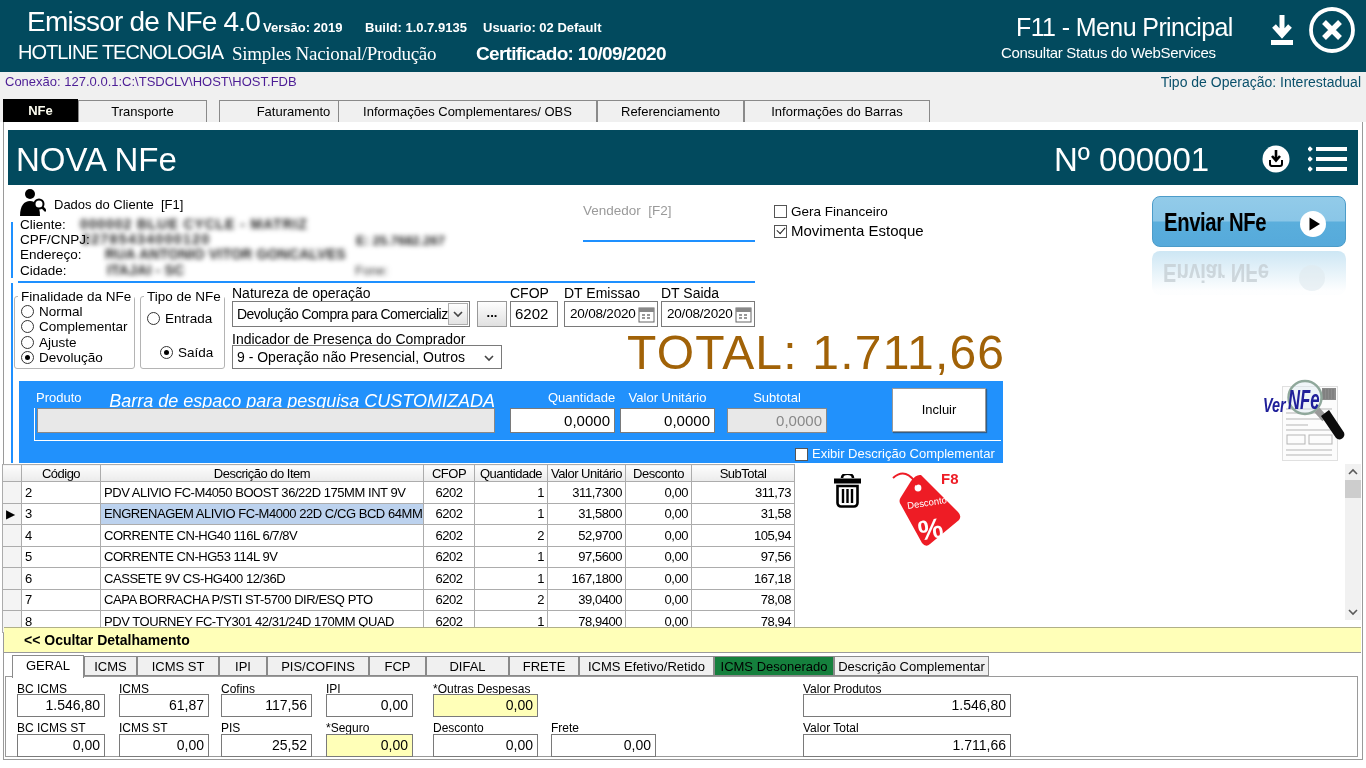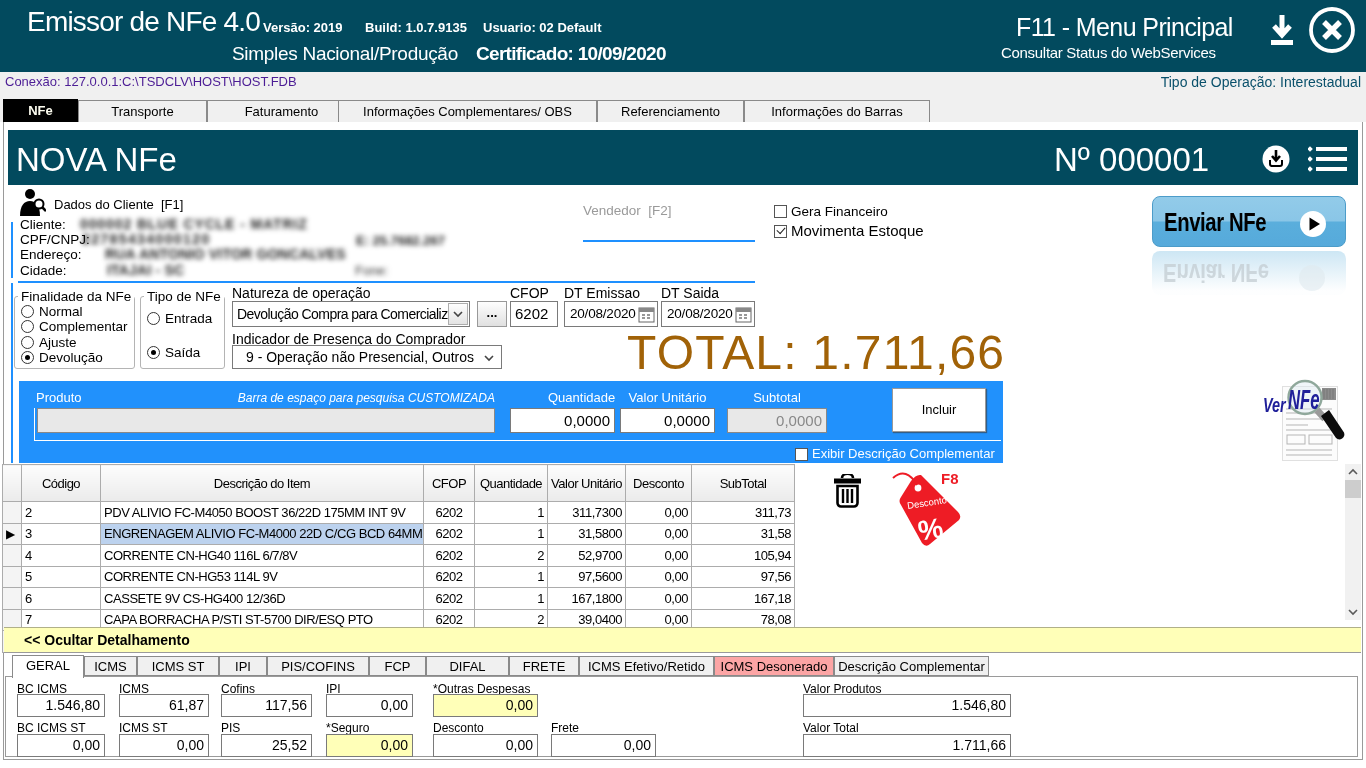--- a/index.html
+++ b/index.html
@@ -18,54 +18,55 @@
 .num { text-align:right; padding-right:4px; }
 fieldset.gb { position:absolute; border:1px solid #b4b4b4; border-radius:3px; }
 fieldset.gb legend { font-size:13.5px; padding:0 3px; margin-left:3px; white-space:nowrap; }
 .radio { display:inline-block; width:13px; height:13px; border:1px solid #333; border-radius:50%; background:#fff; vertical-align:-2px; margin-right:5px; position:relative; }
 .radio.sel::after { content:""; position:absolute; left:3px; top:3px; width:5px; height:5px; background:#000; border-radius:50%; }
 .cb { display:inline-block; width:13px; height:13px; border:1px solid #555; background:#fff; vertical-align:-2px; margin-right:4px; position:relative; }
 .cb.ck::after { content:""; position:absolute; left:2px; top:1px; width:7px; height:4px; border-left:1.6px solid #222; border-bottom:1.6px solid #222; transform:rotate(-48deg); }
 .grid { position:absolute; left:2px; top:464px; font-size:13px; }
 .grid table { border-collapse:collapse; table-layout:fixed; width:793px; }
 .grid td, .grid th { border:1px solid #ACACAC; padding:0 3px; font-weight:normal; background:#fff; white-space:nowrap; overflow:hidden; }
-.grid th { background:linear-gradient(#fdfdfd,#ebebeb); text-align:center; height:37px; font-size:13px; letter-spacing:-0.5px; }
+.grid th { background:linear-gradient(#fdfdfd,#ebebeb); text-align:center; height:17px; font-size:13px; letter-spacing:-0.5px; }
 .grid td { height:21.5px; letter-spacing:-0.45px; }
 .grid td.mk { background:#F4F4F4; }
 .blur { filter:blur(2.4px); color:#3a3a3a; }
 .wt { color:#fff; }
 </style>
 </head>
 <body>
 <div id="app">
 
 <div class="abs hdr"></div>
 <div class="abs wt" style="left:18px;top:6px;font-size:28px;letter-spacing:-0.8px;margin-left:9px;">Emissor de NFe 4.0</div>
+<div class="abs wt" style="left:18px;top:41px;font-size:20px;letter-spacing:-1px;">HOTLINE TECNOLOGIA</div>
 <div class="abs wt" style="left:263px;top:20px;font-size:13px;font-weight:bold;">Versão: 2019</div>
 <div class="abs wt" style="left:365px;top:20px;font-size:13px;font-weight:bold;">Build: 1.0.7.9135</div>
 <div class="abs wt" style="left:483px;top:20px;font-size:13px;font-weight:bold;">Usuario: 02 Default</div>
-<div class="abs wt" style="left:232px;top:43px;font-size:19px;letter-spacing:-0.3px;">Simples Nacional/Produção</div>
+<div class="abs wt" style="left:232px;top:43px;font-size:19px;letter-spacing:-0.3px;font-family:Liberation Serif, serif;">Simples Nacional/Produção</div>
 <div class="abs wt" style="left:476px;top:43px;font-size:19px;font-weight:bold;letter-spacing:-0.7px;">Certificado: 10/09/2020</div>
 <div class="abs wt" style="left:1016px;top:13px;font-size:25px;letter-spacing:-0.6px;">F11 - Menu Principal</div>
 <div class="abs wt" style="left:1001px;top:44px;font-size:15px;letter-spacing:-0.3px;">Consultar Status do WebServices</div>
 <svg class="abs" style="left:1267px;top:14px;" width="30" height="34" viewBox="0 0 30 34">
   <path d="M15 1 V19 M7 12 L15 21 L23 12" stroke="#fff" stroke-width="5" fill="none"></path>
   <rect x="4" y="26" width="22" height="5" fill="#fff"></rect>
 </svg>
 <svg class="abs" style="left:1308px;top:7px;" width="48" height="48" viewBox="0 0 48 48">
   <circle cx="24" cy="23" r="21" fill="none" stroke="#fff" stroke-width="3.8"></circle>
   <path d="M16 15 L32 31 M32 15 L16 31" stroke="#fff" stroke-width="5.4"></path>
 </svg>
 
 <div class="abs graybar"></div>
 <div class="abs" style="left:5px;top:74px;color:#4c1d95;font-size:13px;">Conexão: 127.0.0.1:C:\TSDCLV\HOST\HOST.FDB</div>
 <div class="abs" style="right:5px;top:74px;color:#09506B;font-size:14px;">Tipo de Operação: Interestadual</div>
 <div class="tab active" style="left:3px;width:75px;">NFe</div>
 <div class="tab" style="left:78px;width:129px;">Transporte</div>
-<div class="tab" style="left:207px;width:149px;">Faturamento</div>
+<div class="tab" style="left:219px;width:149px;">Faturamento</div>
 <div class="tab" style="left:338px;width:259px;">Informações Complementares/ OBS</div>
 <div class="tab" style="left:597px;width:147px;">Referenciamento</div>
 <div class="tab" style="left:744px;width:186px;">Informações do Barras</div>
 
 <div class="abs frame"></div>
 
 <div class="abs banner"></div>
 <div class="abs wt" style="left:16px;top:141px;font-size:33px;">NOVA NFe</div>
 <div class="abs wt" style="left:1054px;top:141px;font-size:33px;">Nº 000001</div>
 <svg class="abs" style="left:1262px;top:145px;" width="28" height="28" viewBox="0 0 28 28">
@@ -123,21 +124,21 @@
 <div class="abs" style="left:21px;top:304px;font-size:13.5px;line-height:15.4px;">
   <span class="radio"></span>Normal<br>
   <span class="radio"></span>Complementar<br>
   <span class="radio"></span>Ajuste<br>
   <span class="radio sel"></span>Devolução
 </div>
 <fieldset class="gb" style="left:140px;top:289px;width:78px;height:80px;">
       <legend>Tipo de NFe</legend>
     </fieldset>
 <div class="abs" style="left:147px;top:311px;font-size:13.5px;"><span class="radio"></span>Entrada</div>
-<div class="abs" style="left:147px;top:345px;font-size:13.5px;"><span class="radio sel"></span>Saída</div>
+<div class="abs" style="left:160px;top:345px;font-size:13.5px;"><span class="radio sel"></span>Saída</div>
 
 <div class="abs" style="left:232px;top:285px;font-size:14px;">Natureza de operação</div>
 <div class="inp" style="left:232px;top:301px;width:238px;height:26px;font-size:14px;line-height:24px;padding-left:4px;letter-spacing:-0.55px;">Devolução Compra para Comercializa
   <span style="position:absolute;right:1px;top:1px;width:20px;height:22px;background:linear-gradient(#fefefe,#e3e3e3);border:1px solid #adadad;"><svg width="18" height="20" viewBox="0 0 18 20">
           <path d="M5 8 L9 12 L13 8" stroke="#444" stroke-width="1.6" fill="none"></path>
         </svg></span>
 </div>
 <div class="inp" style="left:477px;top:301px;width:30px;height:26px;background:linear-gradient(#fefefe,#e0e0e0);border-color:#999;text-align:center;line-height:22px;font-weight:bold;font-size:13px;">...</div>
 <div class="abs" style="left:510px;top:285px;font-size:14px;">CFOP</div>
 <div class="inp" style="left:510px;top:301px;width:48px;height:26px;font-size:15px;line-height:24px;padding-left:4px;">6202</div>
@@ -151,32 +152,32 @@
 </div>
 <div class="abs" style="left:661px;top:285px;font-size:14px;">DT Saida</div>
 <div class="inp" style="left:661px;top:301px;width:94px;height:26px;font-size:13.5px;line-height:24px;padding-left:5px;letter-spacing:-0.2px;">20/08/2020
   <svg style="position:absolute;right:2px;top:4px;" width="17" height="17" viewBox="0 0 17 17">
         <rect x="1" y="2" width="15" height="14" fill="#fff" stroke="#666"></rect>
         <rect x="1" y="2" width="15" height="4" fill="#888"></rect>
         <path d="M4 9 h3 M9 9 h3 M4 12 h3 M9 12 h3" stroke="#777" stroke-width="1.4"></path>
       </svg>
 </div>
 <div class="abs" style="left:232px;top:331px;font-size:14px;">Indicador de Presença do Comprador</div>
-<div class="inp" style="left:232px;top:345px;width:270px;height:24px;font-size:14px;line-height:22px;padding-left:13px;">9 - Operação não Presencial, Outros
+<div class="inp" style="left:232px;top:345px;width:270px;height:24px;font-size:14px;line-height:22px;padding-left:4px;">9 - Operação não Presencial, Outros
   <svg style="position:absolute;right:4px;top:3px;" width="16" height="18" viewBox="0 0 16 18">
         <path d="M4 7 L8 11 L12 7" stroke="#444" stroke-width="1.6" fill="none"></path>
       </svg>
 </div>
 
 <div class="abs" style="left:627px;top:325px;font-size:48px;color:#a16207;letter-spacing:1.2px;">TOTAL: 1.711,66</div>
 
 <div class="abs" style="left:11px;top:283px;width:2px;height:180px;background:#1E90FF;"></div>
 <div class="abs" style="left:19px;top:381px;width:984px;height:82px;background:#2191FC;"></div>
 <div class="abs wt" style="left:36px;top:390px;font-size:13px;">Produto</div>
-<div class="abs wt" style="right:871px;top:391px;font-size:12px;font-style:italic;white-space:nowrap;margin-left:38px;">Barra de espaço para pesquisa CUSTOMIZADA</div>
+<div class="abs wt" style="right:871px;top:391px;font-size:18px;font-style:italic;white-space:nowrap;margin-left:38px;">Barra de espaço para pesquisa CUSTOMIZADA</div>
 <div class="abs wt" style="left:548px;top:390px;font-size:13px;width:66px;text-align:center;">Quantidade</div>
 <div class="abs wt" style="left:620px;top:390px;font-size:13px;width:95px;text-align:center;">Valor Unitário</div>
 <div class="abs wt" style="left:727px;top:390px;font-size:13px;width:100px;text-align:center;">Subtotal</div>
 <div class="abs" style="left:34px;top:408px;width:1px;height:33px;background:#fff;"></div>
 <div class="inp" style="left:37px;top:408px;width:458px;height:25px;background:#E8E8E8;border-color:#888;"></div>
 <div class="inp num" style="left:510px;top:408px;width:105px;height:25px;font-size:15px;line-height:23px;">0,0000</div>
 <div class="inp num" style="left:620px;top:408px;width:95px;height:25px;font-size:15px;line-height:23px;">0,0000</div>
 <div class="inp num" style="left:727px;top:408px;width:100px;height:25px;background:#E8E8E8;border-color:#888;color:#888;font-size:15px;line-height:23px;">0,0000</div>
 <div class="inp" style="left:892px;top:388px;width:94px;height:44px;background:#fff;border:1px solid #999;text-align:center;font-size:13px;line-height:42px;box-shadow:1px 1px 1px rgba(60,60,60,0.6);">Incluir</div>
 <div class="abs" style="left:34px;top:440px;width:967px;height:1px;background:#fff;"></div>
@@ -336,21 +337,21 @@
 <div class="abs" id="subtabs" style="left:4px;top:656px;width:1357px;height:21px;">
       <div style="position:absolute;left:8px;top:-1px;width:72px;height:23px;text-align:center;font-size:13px;line-height:20px;border:1px solid #8a8a8a;background:#fff;border-bottom:none;z-index:3;">GERAL</div>
       <div style="position:absolute;left:80px;top:0px;width:53px;height:20px;text-align:center;font-size:13px;line-height:20px;border:1px solid #8a8a8a;background:#F0F0F0;">ICMS</div>
       <div style="position:absolute;left:133px;top:0px;width:82px;height:20px;text-align:center;font-size:13px;line-height:20px;border:1px solid #8a8a8a;background:#F0F0F0;">ICMS ST</div>
       <div style="position:absolute;left:215px;top:0px;width:48px;height:20px;text-align:center;font-size:13px;line-height:20px;border:1px solid #8a8a8a;background:#F0F0F0;">IPI</div>
       <div style="position:absolute;left:263px;top:0px;width:102px;height:20px;text-align:center;font-size:13px;line-height:20px;border:1px solid #8a8a8a;background:#F0F0F0;">PIS/COFINS</div>
       <div style="position:absolute;left:365px;top:0px;width:57px;height:20px;text-align:center;font-size:13px;line-height:20px;border:1px solid #8a8a8a;background:#F0F0F0;">FCP</div>
       <div style="position:absolute;left:422px;top:0px;width:83px;height:20px;text-align:center;font-size:13px;line-height:20px;border:1px solid #8a8a8a;background:#F0F0F0;">DIFAL</div>
       <div style="position:absolute;left:505px;top:0px;width:70px;height:20px;text-align:center;font-size:13px;line-height:20px;border:1px solid #8a8a8a;background:#F0F0F0;">FRETE</div>
       <div style="position:absolute;left:575px;top:0px;width:135px;height:20px;text-align:center;font-size:13px;line-height:20px;border:1px solid #8a8a8a;background:#F0F0F0;">ICMS Efetivo/Retido</div>
-      <div style="position:absolute;left:710px;top:0px;width:120px;height:20px;text-align:center;font-size:13px;line-height:20px;border:1px solid #8a8a8a;background:#fca5a5;">ICMS Desonerado</div>
+      <div style="position:absolute;left:710px;top:0px;width:120px;height:20px;text-align:center;font-size:13px;line-height:20px;border:1px solid #8a8a8a;background:#15803d;">ICMS Desonerado</div>
       <div style="position:absolute;left:830px;top:0px;width:155px;height:20px;text-align:center;font-size:13px;line-height:20px;border:1px solid #8a8a8a;background:#F0F0F0;">Descrição Complementar</div>
     </div>
 
 <div class="abs" id="bottom">
       <div class="lbl" style="left:17px;top:682px;">BC ICMS</div>
       <div class="inp num" style="left:17px;top:694px;width:88px;height:23px;line-height:21px;">1.546,80</div>
       <div class="lbl" style="left:119px;top:682px;">ICMS</div>
       <div class="inp num" style="left:119px;top:694px;width:90px;height:23px;line-height:21px;">61,87</div>
       <div class="lbl" style="left:221px;top:682px;">Cofins</div>
       <div class="inp num" style="left:221px;top:694px;width:91px;height:23px;line-height:21px;">117,56</div>

